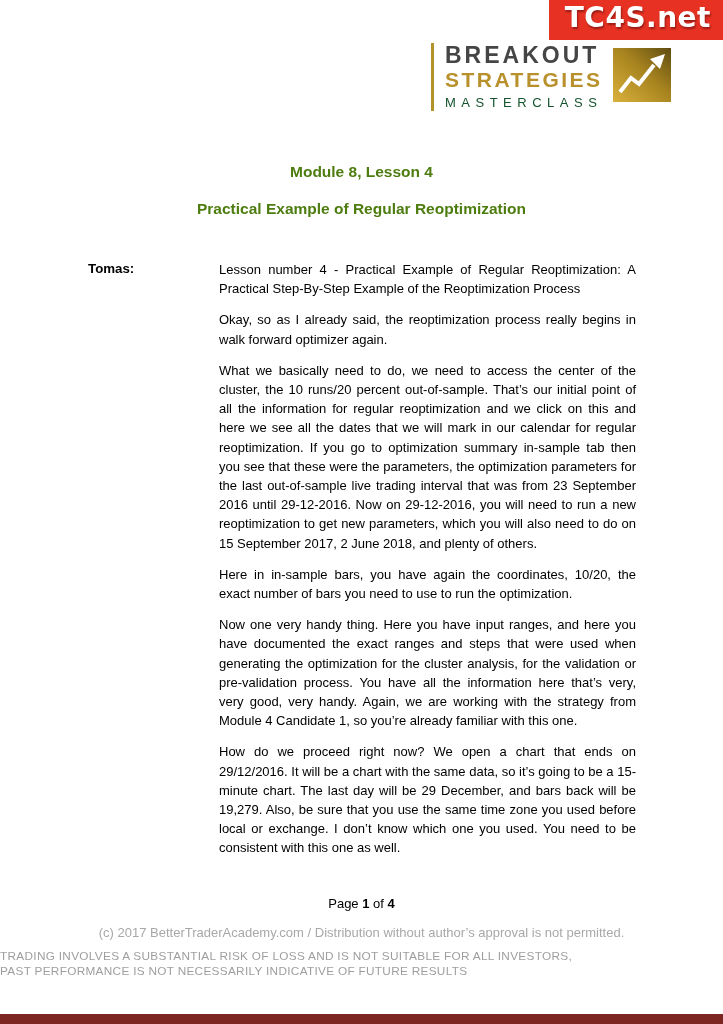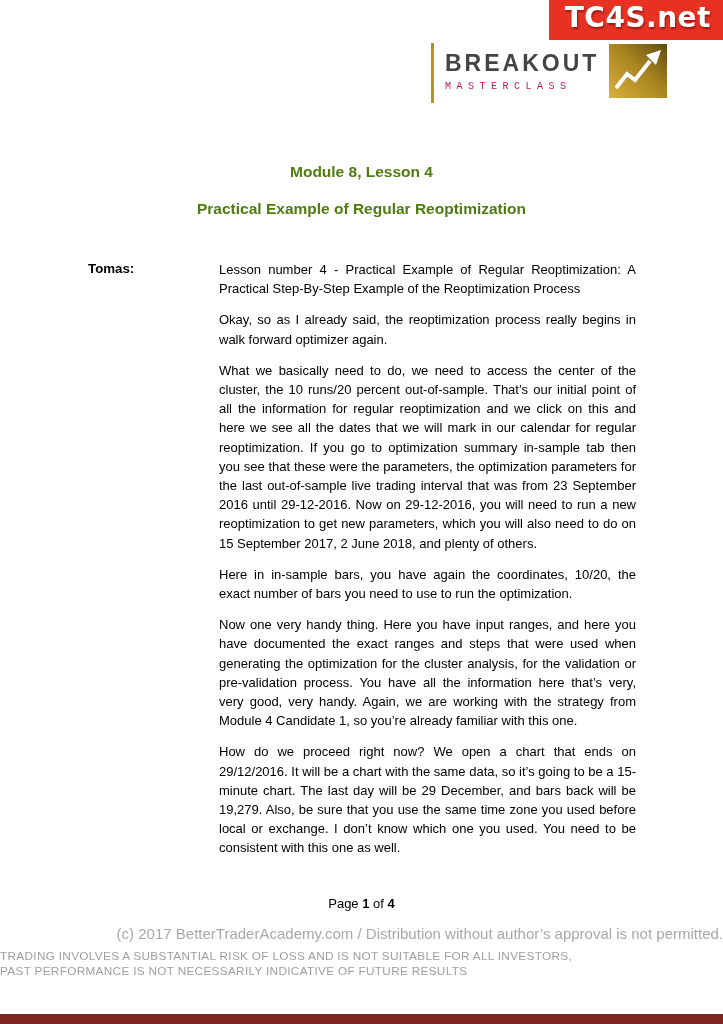--- a/index.html
+++ b/index.html
@@ -35,21 +35,21 @@
   }
   .logo-bar { width:3px; background:#b4922a; margin-right:11px; }
   .logo-text { display:flex; flex-direction:column; justify-content:center; }
   .logo-breakout {
     color:#454545; font-weight:bold; font-size:23px; letter-spacing:3px; line-height:25px;
   }
   .logo-strategies {
     color:#b8912c; font-weight:bold; font-size:21px; letter-spacing:2.5px; line-height:24px;
   }
   .logo-masterclass {
-    color:#be185d; font-size:10px; letter-spacing:5.5px; line-height:16px; margin-top:3px;font-family:Liberation Mono, monospace;
+    color:#14532d; font-size:13px; letter-spacing:5.5px; line-height:16px; margin-top:3px;
   }
   .logo-icon { margin-left:9px; align-self:center; }
 
   
   .doc-title, .doc-subtitle {
     position:absolute; left:0; right:0;
     text-align:center; font-weight:bold; font-size:15.5px; color:#4d7c0f;
   }
   .doc-title { top:163px; }
   .doc-subtitle { top:200px; }
@@ -88,21 +88,21 @@
 
   
   .page-line {
     position:absolute; top:896px; left:0; right:0;
     text-align:center; font-size:13px; color:#000;
   }
   .page-line span { white-space:pre; }
   .page-line .b { font-weight:bold; }
   .copyright {
     position:absolute; top:925px; left:0; right:0;
-    text-align:right; font-size:15px; color:#a8a8a8;
+    text-align:center; font-size:13px; color:#a8a8a8;
   }
   .disclaimer {
     position:absolute; top:949px; left:0; right:0;
     text-align:left; font-size:11.8px; color:#9e9e9e;
     line-height:15px; letter-spacing:0.3px;
   }
   .txtreme {
     position:absolute; right:7px; top:980px;
     font-family:"DejaVu Sans", sans-serif;
     font-weight:bold; font-size:34px;
@@ -120,20 +120,21 @@
 <body>
 
 <div class="page">
 
   <div class="tc4s">TC4S.net</div>
 
   <div class="logo">
     <div class="logo-bar"></div>
     <div class="logo-text">
       <div class="logo-breakout">BREAKOUT</div>
+      <div class="logo-strategies">STRATEGIES</div>
       <div class="logo-masterclass">MASTERCLASS</div>
     </div>
     <div class="logo-icon">
       <svg width="60" height="56" viewBox="0 0 60 56">
         <defs>
           <linearGradient id="goldgrad" x1="0%" y1="100%" x2="100%" y2="0%">
             <stop offset="0%" stop-color="#d9b13b"></stop>
             <stop offset="55%" stop-color="#a8841f"></stop>
             <stop offset="100%" stop-color="#5f4c12"></stop>
           </linearGradient>

